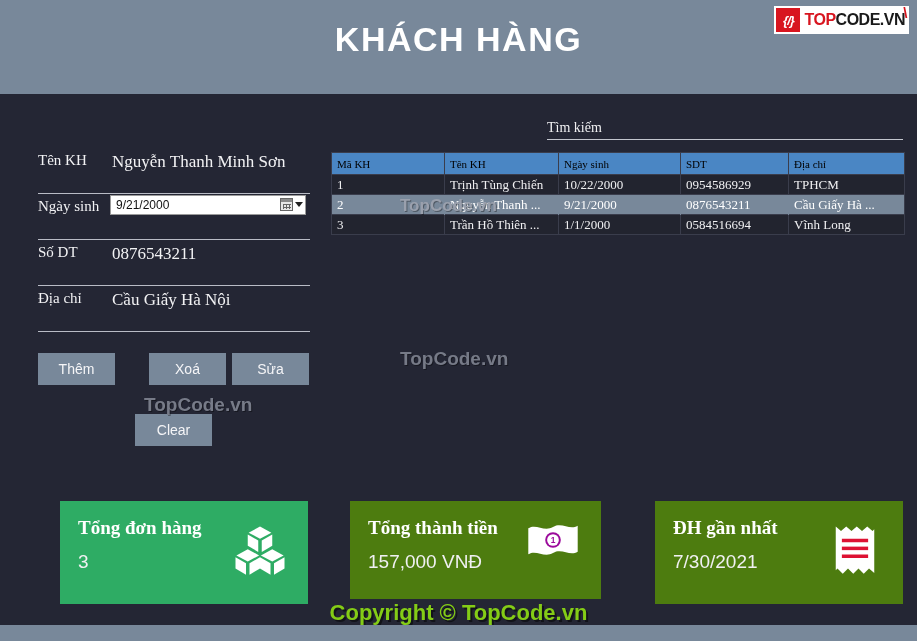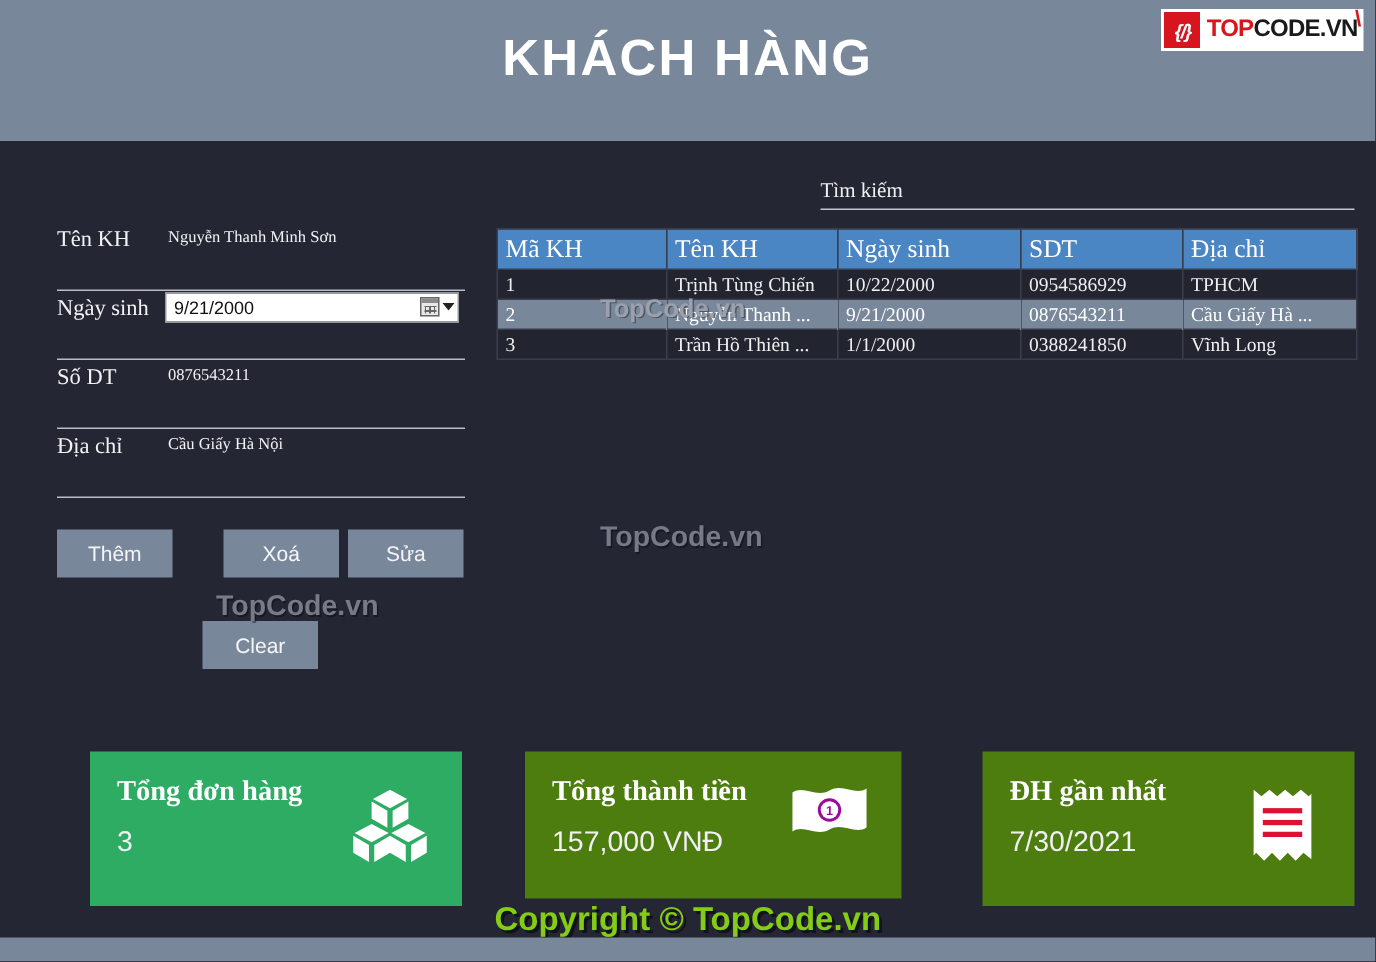--- a/index.html
+++ b/index.html
@@ -75,21 +75,21 @@
   .form-label {
     width: 68px;
     font-family: "Liberation Serif", serif;
     font-size: 15px;
     color: #f2f2f4;
     padding-top: 4px;
     flex: 0 0 68px;
   }
   .form-value {
     font-family: "Liberation Serif", serif;
-    font-size: 11px;
+    font-size: 17px;
     color: #f2f2f4;
     padding-top: 4px;
     padding-left: 6px;
   }
   .date-input {
     position: relative;
     margin-left: 4px;
     margin-top: 1px;
     width: 196px; height: 20px;
     background: #ffffff;
@@ -163,23 +163,23 @@
   .grid {
     position: absolute; left: 331px; top: 152px;
     width: 573px;
     border: 1px solid #3a3d4c;
     border-collapse: collapse;
     table-layout: fixed;
     background: #22243300;
   }
   .grid th {
     background: #4a86c4;
-    color: #ffffff;
-    font-family: "Liberation Serif", serif;
-    font-size: 17px;
+    color: #000000;
+    font-family: "Liberation Serif", serif;
+    font-size: 11px;
     font-weight: normal;
     text-align: left;
     padding: 3px 0 3px 5px;
     height: 22px;
     border-right: 1px solid #3a3d4c;
   }
   .grid th:last-child { border-right: none; }
   .grid td {
     background: #22242f;
     color: #f0f0f2;
@@ -334,21 +334,21 @@
         <td>2</td>
         <td>Nguyễn Thanh ...</td>
         <td>9/21/2000</td>
         <td>0876543211</td>
         <td>Cầu Giấy Hà ...</td>
       </tr>
       <tr>
         <td>3</td>
         <td>Trần Hồ Thiên ...</td>
         <td>1/1/2000</td>
-        <td>0388241850</td>
+        <td>0584516694</td>
         <td>Vĩnh Long</td>
       </tr>
     </tbody>
   </table>
 
   <div class="watermark wm-table">TopCode.vn</div>
   <div class="watermark wm-mid">TopCode.vn</div>
   <div class="watermark wm-btn">TopCode.vn</div>
 
   <div class="card card-green">

